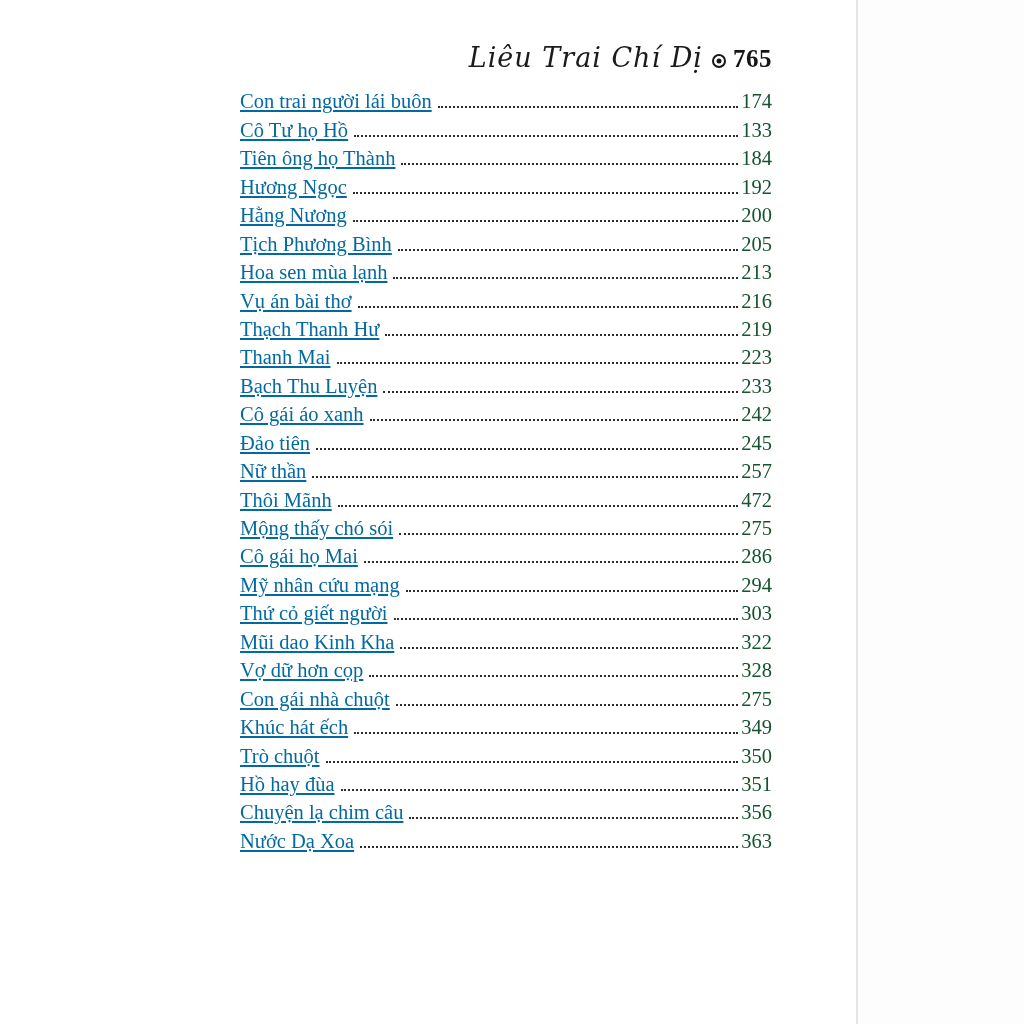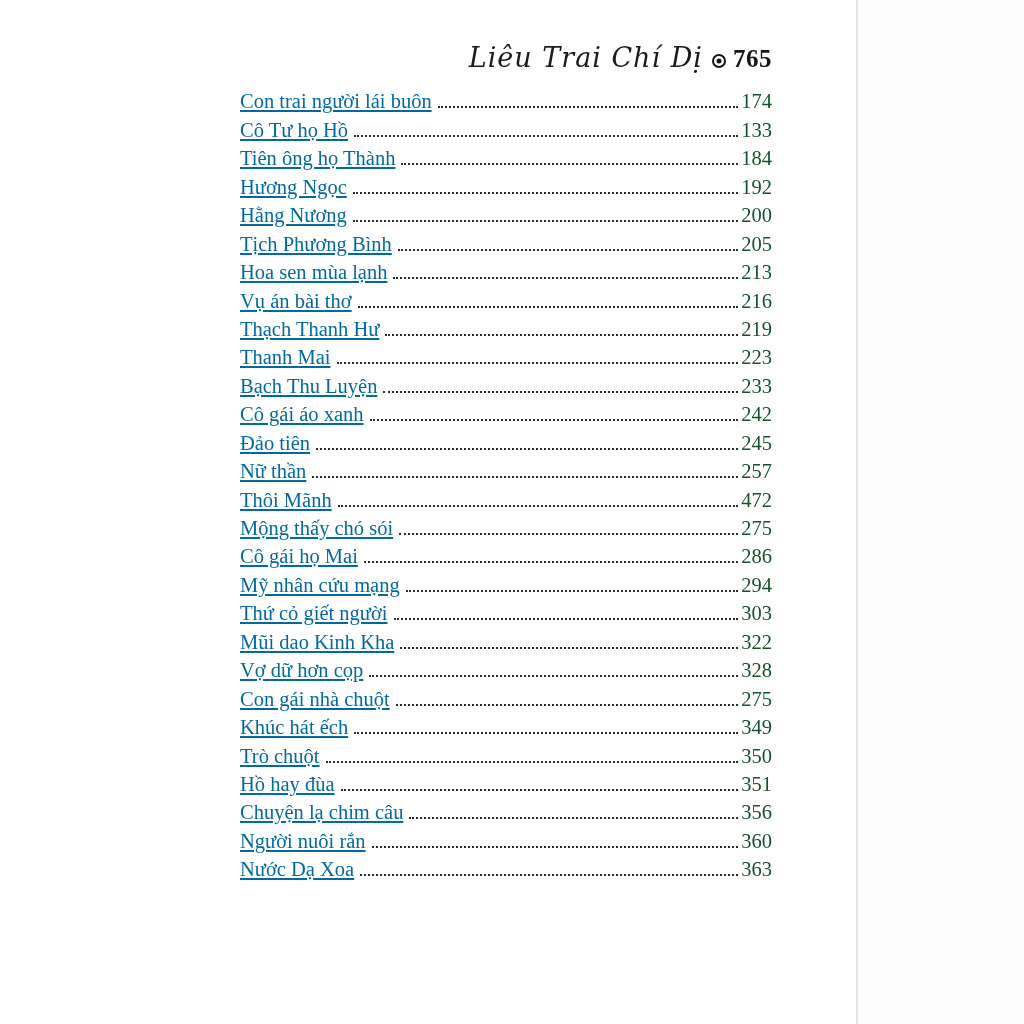--- a/index.html
+++ b/index.html
@@ -274,25 +274,20 @@
     <span class="leader"></span>
     <span class="toc-page">351</span>
   </div>
 
   <div class="toc-row">
     <span class="toc-title">Chuyện lạ chim câu</span>
     <span class="leader"></span>
     <span class="toc-page">356</span>
   </div>
 
-  <div class="toc-row">
-    <span class="toc-title">Người nuôi rắn</span>
-    <span class="leader"></span>
-    <span class="toc-page">360</span>
-  </div>
 
   <div class="toc-row">
     <span class="toc-title">Nước Dạ Xoa</span>
     <span class="leader"></span>
     <span class="toc-page">363</span>
   </div>
 </div>
 
 </div>
 

